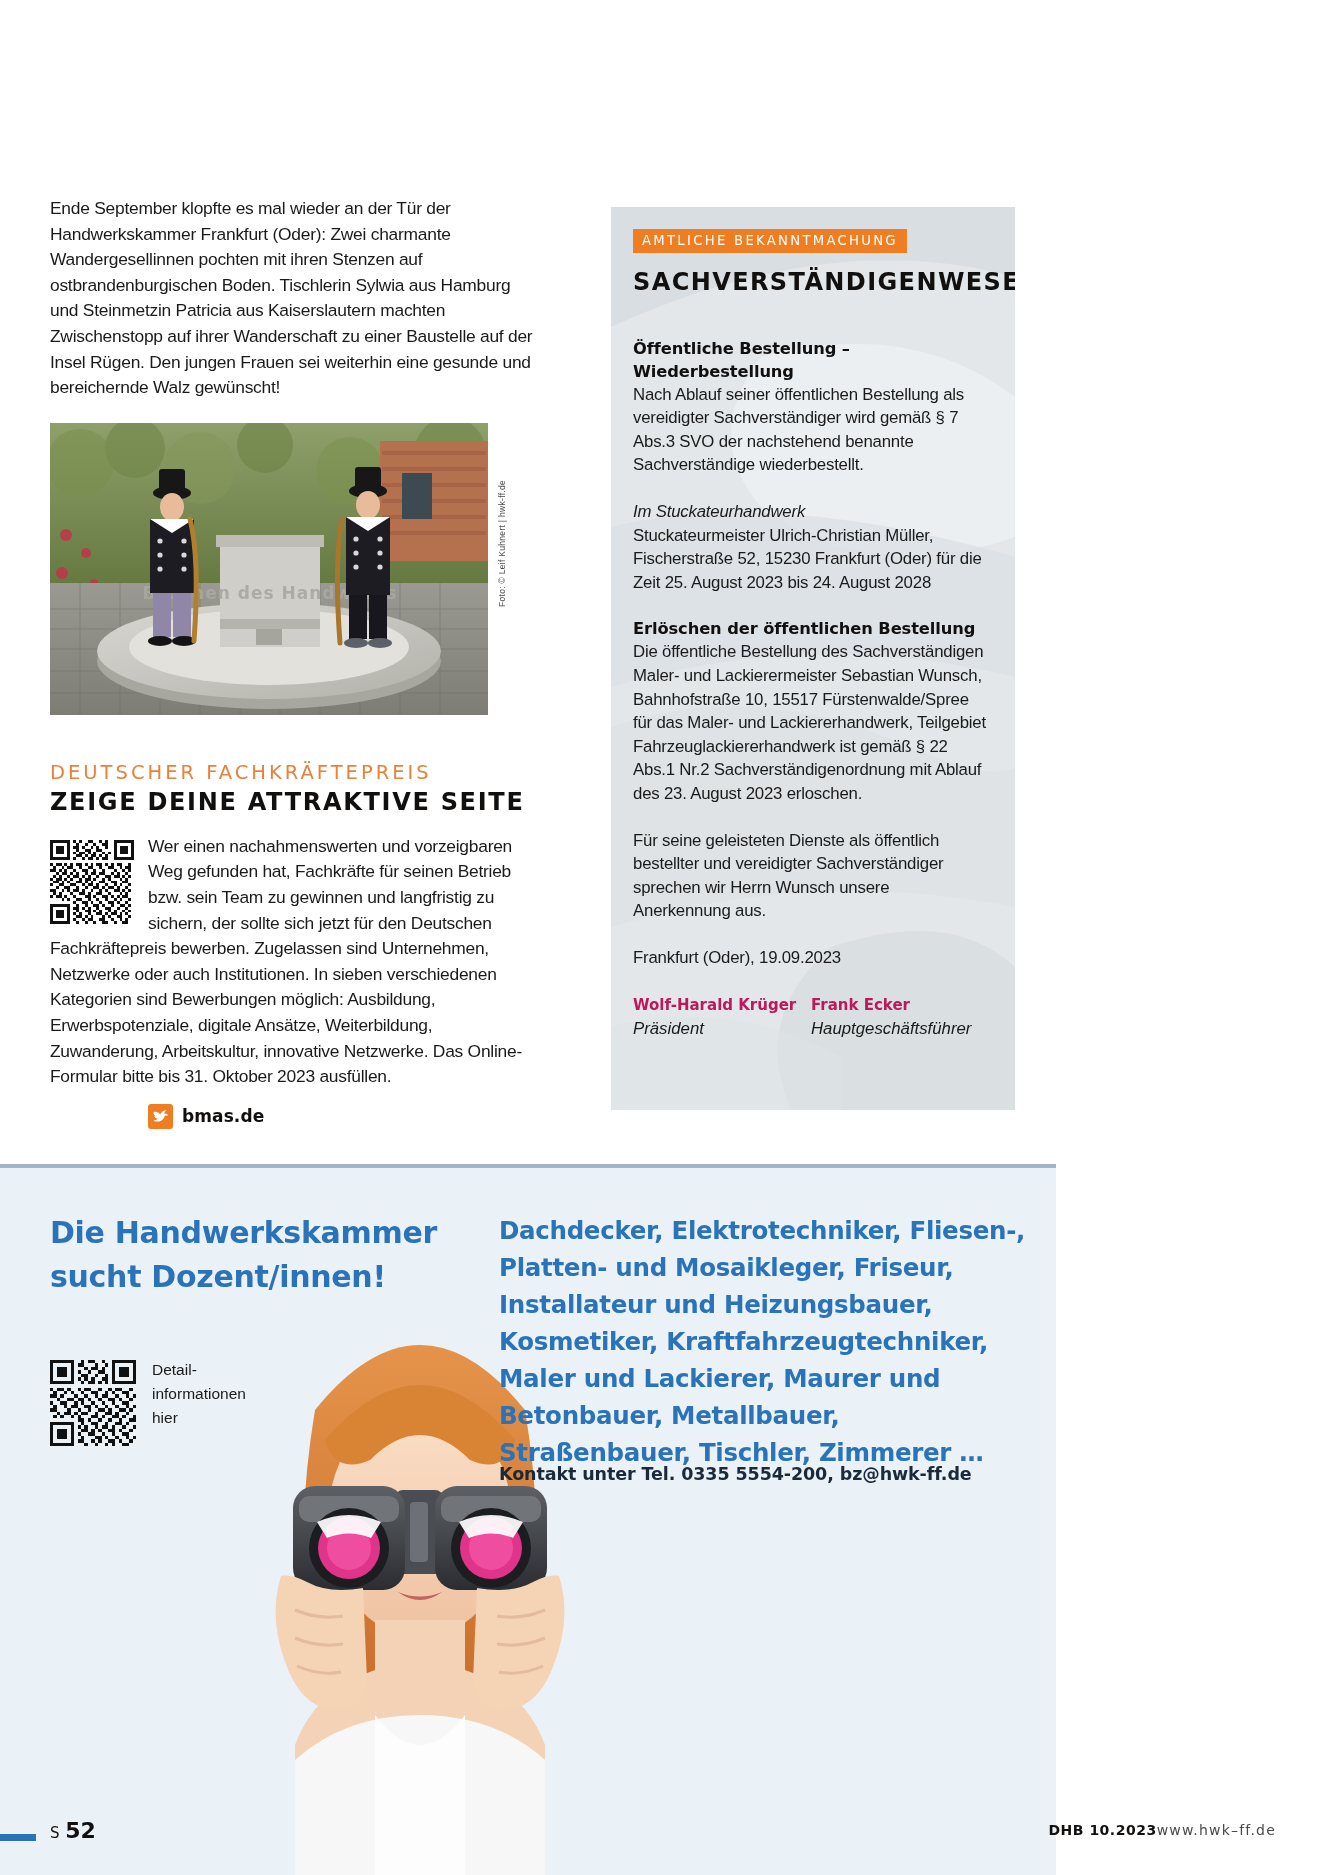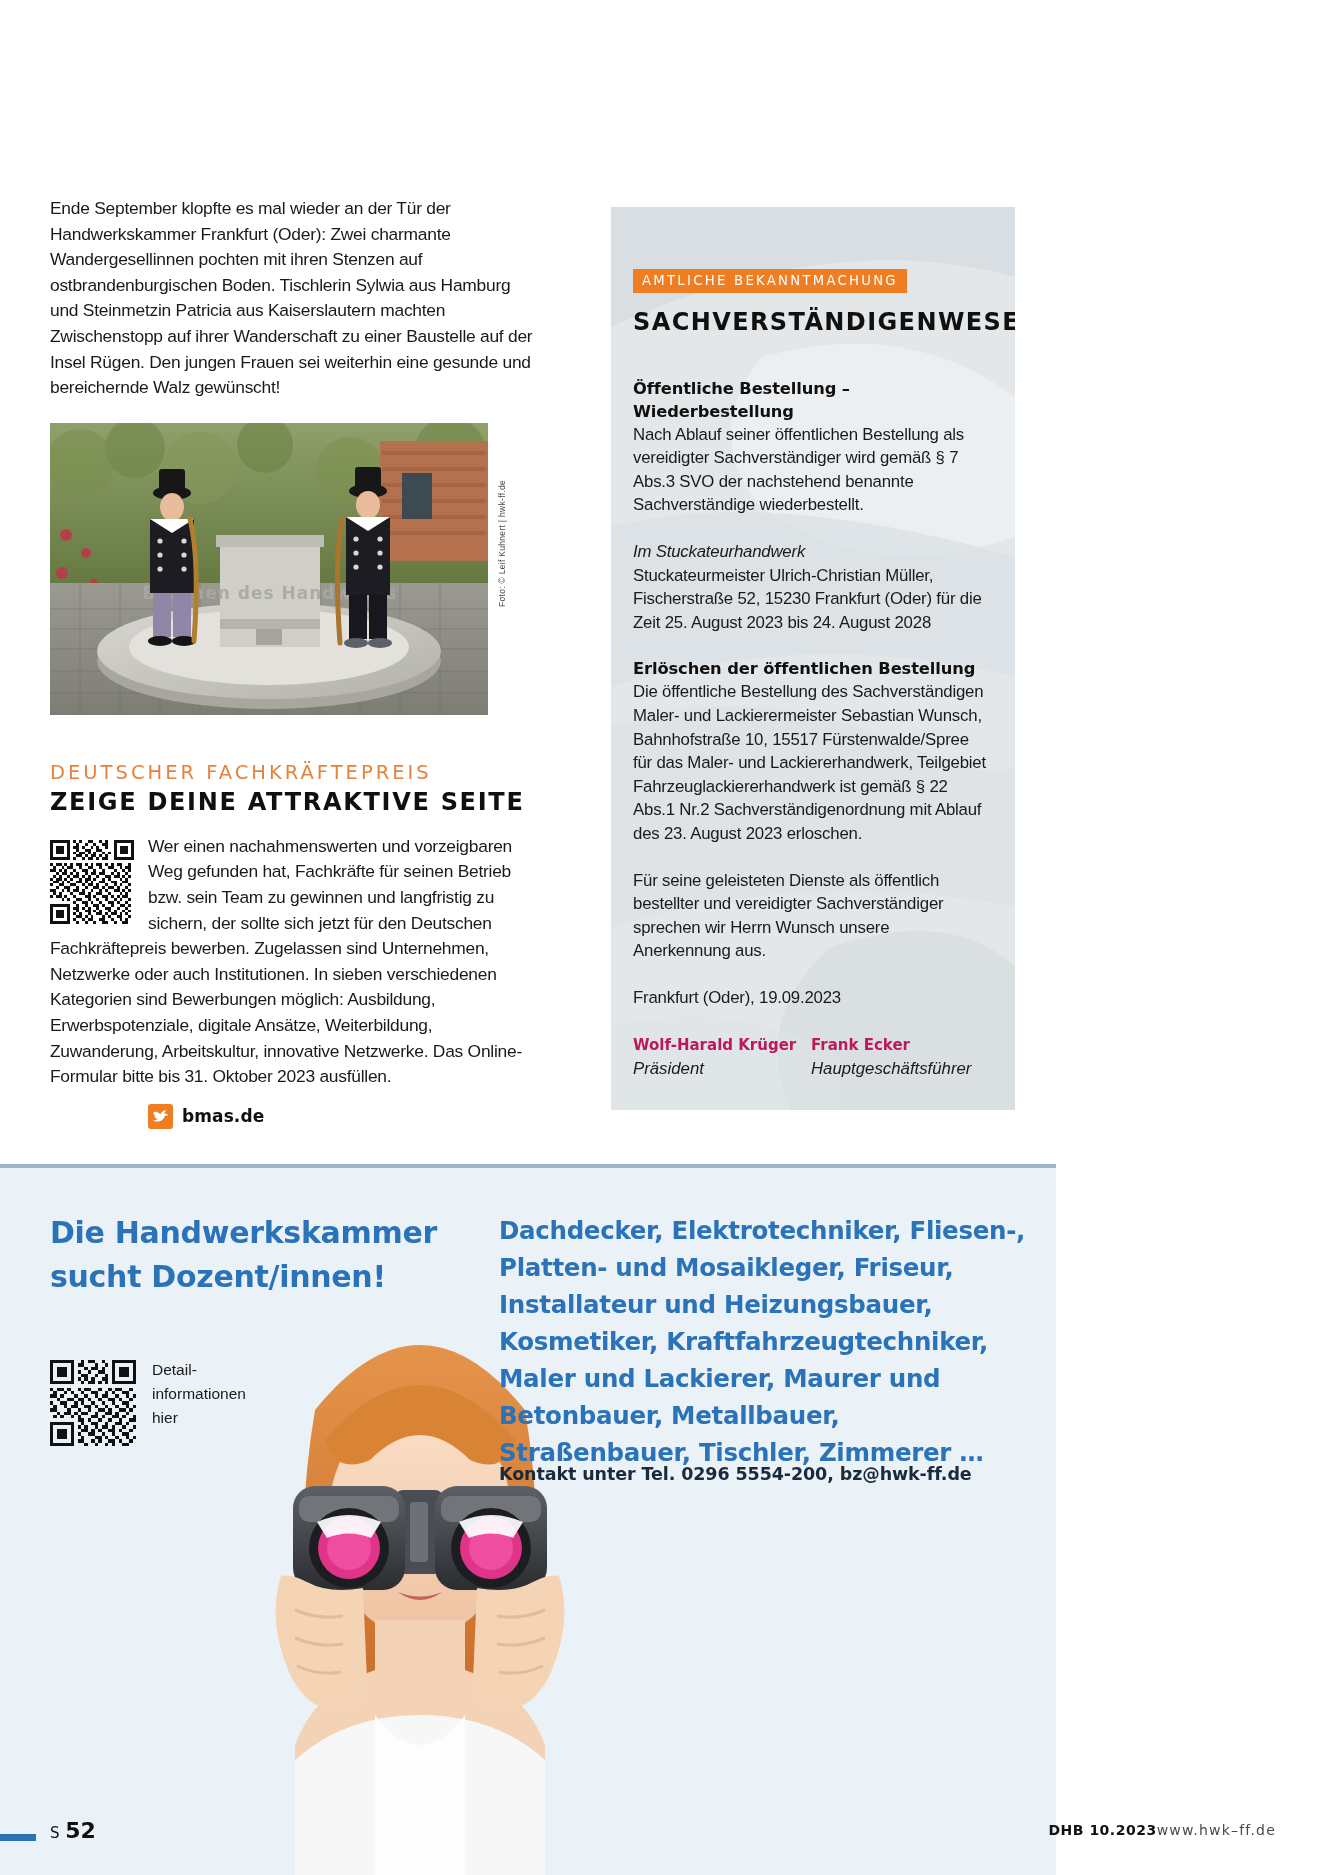--- a/index.html
+++ b/index.html
@@ -126,21 +126,20 @@
     top: 207px;
     width: 404px;
     height: 903px;
     background: #e3e7e9;
     overflow: hidden;
   }
   .notice-bg { position: absolute; inset: 0; }
   .notice-inner {
     position: relative;
     padding: 22px 26px 0 22px;
-    margin-top: 40px;
   }
   .badge {
     display: inline-block;
     background: #ef7d22;
     color: #ffffff;
     font-family: "DejaVu Sans", sans-serif;
     font-size: 13.2px;
     letter-spacing: 2.3px;
     padding: 4px 9px 5px 9px;
     margin-bottom: 16px;
@@ -980,21 +979,21 @@
             <path d="M40 348 q24 10 48 6"></path>
             <path d="M42 376 q22 10 44 6"></path>
           <path d="M290 320 q-24 10 -48 6"></path>
             <path d="M290 348 q-24 10 -48 6"></path>
             <path d="M288 376 q-22 10 -44 6"></path>
         </g>
       </svg>
     </div>
 
     <div class="ad-trades">Dachdecker, Elektrotechniker, Fliesen-, Platten- und Mosaikleger, Friseur, Installateur und Heizungsbauer, Kosmetiker, Kraftfahrzeugtechniker, Maler und Lackierer, Maurer und Betonbauer, Metallbauer, Straßenbauer, Tischler, Zimmerer …</div>
-    <div class="ad-contact">Kontakt unter Tel. 0296 5554-200, bz@hwk-ff.de</div>
+    <div class="ad-contact">Kontakt unter Tel. 0335 5554-200, bz@hwk-ff.de</div>
     <div class="ad-credit">Foto: © Maxon – stock.adobe.com</div>
   </div>
 
   <div class="footer-rule"></div>
   <div class="folio">
     <span>S</span>
     <span class="num">52</span>
   </div>
   <div class="footer-right">
     <span class="footer-issue">DHB 10.2023</span>

